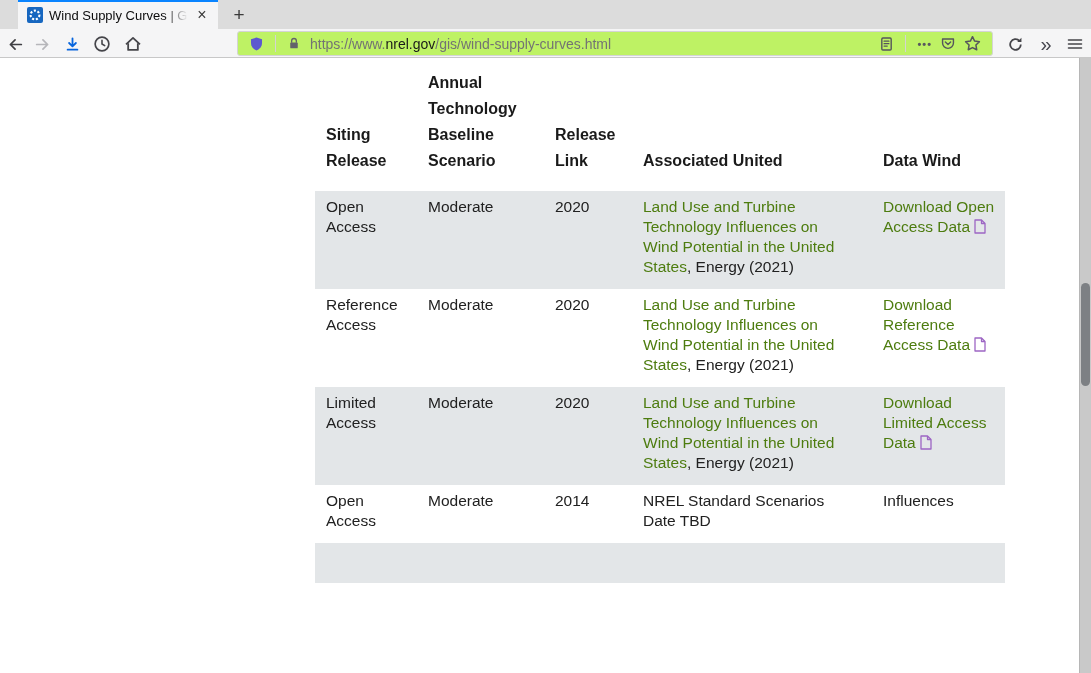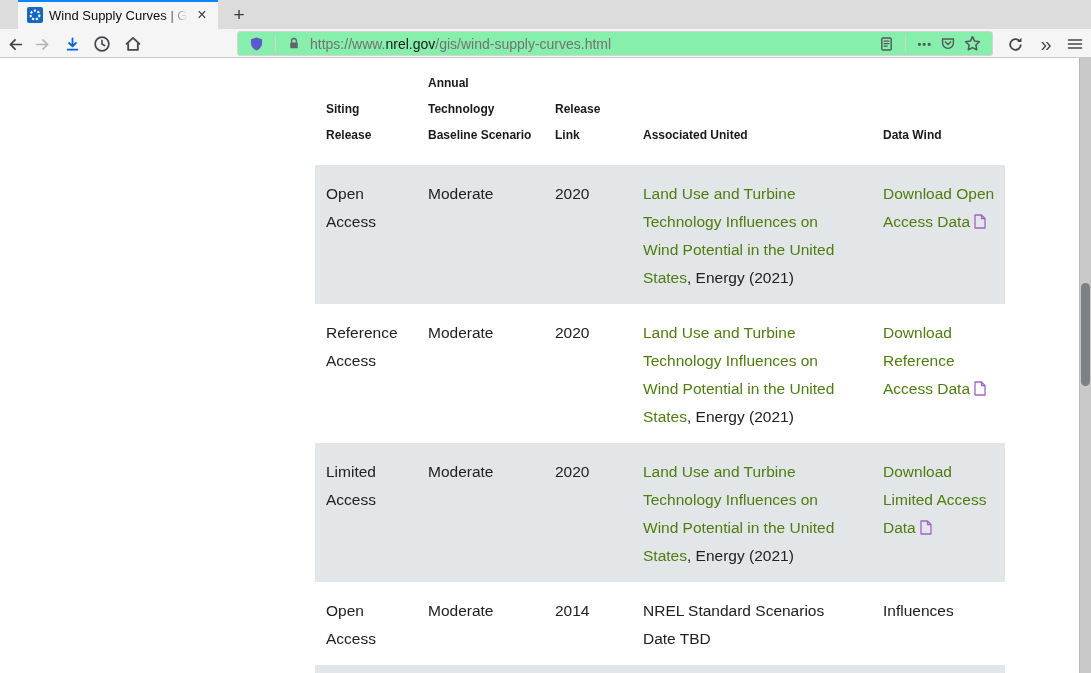--- a/index.html
+++ b/index.html
@@ -19,40 +19,40 @@
   .tab-close { position:absolute; right:6px; top:2px; width:20px; height:27px; line-height:26px;
                text-align:center; font-size:16px; color:#3b3b3b; cursor:default; }
   .newtab { position:absolute; left:226px; top:2px; width:26px; height:26px; line-height:25px;
             text-align:center; font-size:19px; font-weight:300; color:#3b3b3b; }
 
   
   .toolbar { position:absolute; top:29px; left:0; right:0; height:29px; background:#f5f5f6;
              border-bottom:1px solid #c8c8c8; }
   .tb-btn { position:absolute; top:4px; width:22px; height:22px; display:flex;
             align-items:center; justify-content:center; }
-  .urlbar { position:absolute; left:237px; top:2px; width:756px; height:25px; background:#86efac;
+  .urlbar { position:absolute; left:237px; top:2px; width:756px; height:25px; background:#bef264;
             border:1px solid #d4d4d4; border-radius:3px; display:flex; align-items:center;
             padding:0 7px; }
   .urlbar .sep { width:1px; height:17px; background:#d4d4d4; margin:0 7px; flex:none; }
   .url-text { flex:1 1 auto; font-size:14px; color:#737373; white-space:nowrap; overflow:hidden;
               margin-left:5px; }
   .url-text .domain { color:#1a1a1a; }
   .dots { font-size:11px; font-weight:bold; letter-spacing:1px; color:#58585e; margin:0 4px; }
   .ub-icon { flex:none; display:flex; align-items:center; justify-content:center; margin:0 4px; }
   .chev { font-size:20px; color:#47474f; line-height:20px; }
 
   
   .content { position:absolute; top:58px; left:0; right:0; bottom:0; background:#fff; overflow:hidden; }
   .tablewrap { margin:10px 0 0 315px; width:690px; }
   table { border-collapse:collapse; table-layout:fixed; width:690px;
           font-size:15.5px; color:#212121; }
   col.c1{width:102px} col.c2{width:127px} col.c3{width:88px} col.c4{width:240px} col.c5{width:133px}
-  th { text-align:left; vertical-align:bottom; font-size:12px; font-weight:bold; color:#1a1a1a;
+  th { text-align:left; vertical-align:bottom; font-size:16px; font-weight:bold; color:#1a1a1a;
        line-height:26px; padding:2px 10px 17px 11px; }
-  td { vertical-align:top; line-height:28px; padding:15px 10px 12px 11px;margin-left:39px; }
+  td { vertical-align:top; line-height:20px; padding:6px 10px 12px 11px;margin-left:39px; }
   td.report { padding-right:20px; }
   tr.shaded { background:#e3e6e8; }
   a.plink { color:#4d7c0f; text-decoration:none; }
   .journal { }
   .fileicon { display:inline-block; vertical-align:-2px; margin-left:4px; }
   .partial-strip { width:690px; height:40px; background:#e3e6e8; margin-left:315px; }
 
   
   .scrollbar { position:absolute; top:58px; right:0; bottom:0; width:12px; background:#c9c9c9;
                border-left:1px solid #b6b6b6; }

